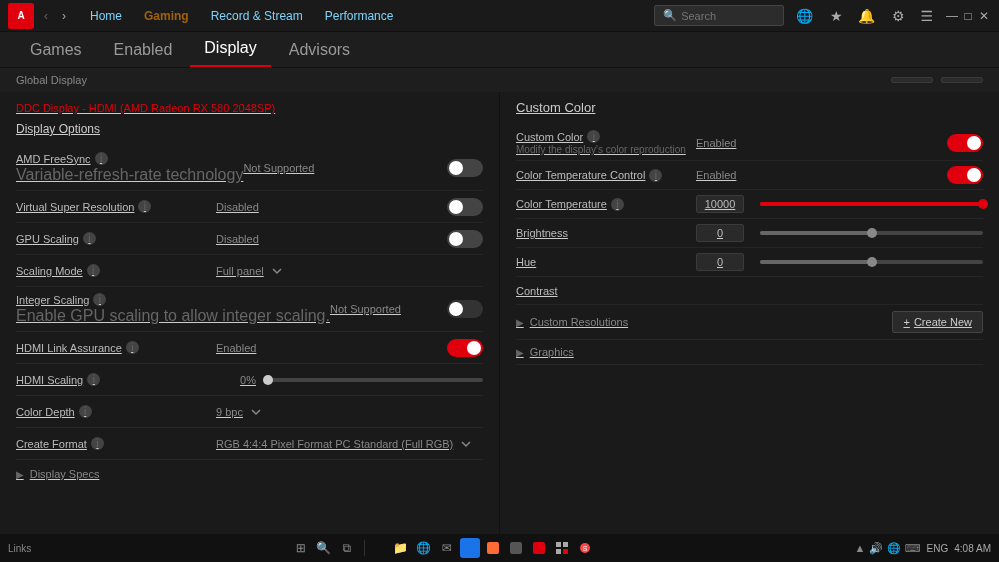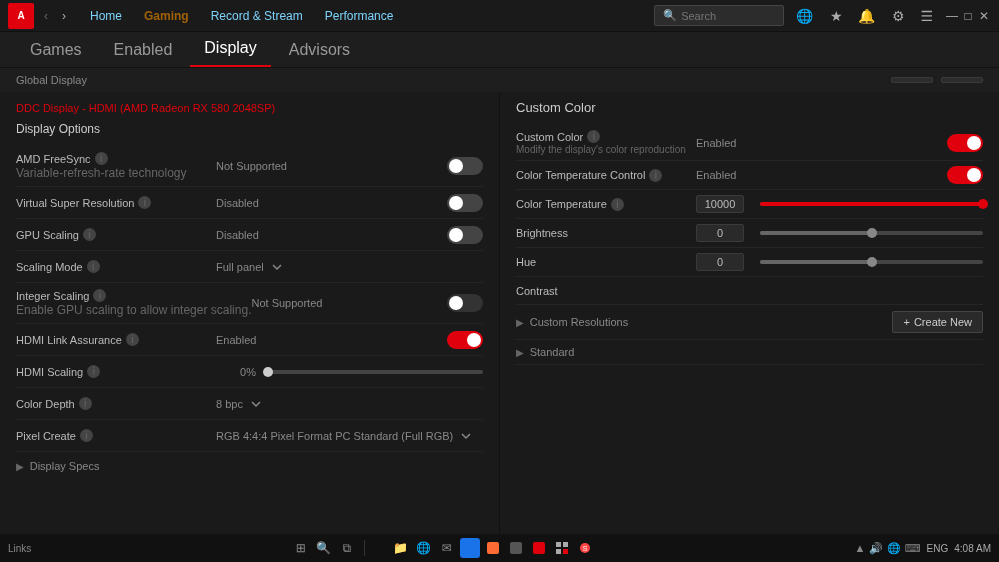--- a/index.html
+++ b/index.html
@@ -126,20 +126,21 @@
     }
     .tab-item.active {
       color: #fff;
       border-bottom: 2px solid #e0000d;
     }
 
     
     .main-content {
       display: flex;
       height: calc(562px - 32px - 36px - 28px);
+      text-decoration: underline;
     }
 
     
     .left-panel {
       width: 500px;
       padding: 8px 16px;
       overflow-y: auto;
       border-right: 1px solid #111;
     }
     .ddc-label {
@@ -165,21 +166,21 @@
     .option-label {
       display: flex;
       align-items: center;
       gap: 4px;
       min-width: 200px;
       font-size: 11px;
       color: #bbb;
     }
     .option-label-sub {
       display: block;
-      font-size: 12px;
+      font-size: 16px;
       color: #666;
       margin-top: 1px;
     }
     .option-label-wrapper {
       min-width: 200px;
     }
     .info-icon {
       color: #666;
       font-size: 10px;
       cursor: pointer;
@@ -631,32 +632,32 @@
 
     <div class="option-row">
       <div class="option-label-wrapper">
         <div class="option-label">
           <span>Color Depth</span>
           <span class="info-icon">i</span>
         </div>
       </div>
       <div class="option-value">
         <div class="dropdown-value">
-          <span>8 bpc</span>
+          <span>9 bpc</span>
           <svg viewBox="0 0 10 6" fill="none">
               <path d="M1 1l4 4 4-4" stroke="#888" stroke-width="1.5"></path>
             </svg>
         </div>
       </div>
     </div>
 
     <div class="option-row">
       <div class="option-label-wrapper">
         <div class="option-label">
-          <span>Pixel Create</span>
+          <span>Create Format</span>
           <span class="info-icon">i</span>
         </div>
       </div>
       <div class="option-value">
         <div class="dropdown-value">
           <span>RGB 4:4:4 Pixel Format PC Standard (Full RGB)</span>
           <svg viewBox="0 0 10 6" fill="none">
               <path d="M1 1l4 4 4-4" stroke="#888" stroke-width="1.5"></path>
             </svg>
         </div>
@@ -764,21 +765,21 @@
       <div style="margin-left:auto;">
         <button class="create-new-btn">
           <span>+</span>
           <span>Create New</span>
         </button>
       </div>
     </div>
 
     <div class="expand-cc-row">
       <span class="expand-icon">▶</span>
-      <span>Standard</span>
+      <span>Graphics</span>
     </div>
 
   </div>
 </div>
 
 <div class="taskbar">
   <div class="taskbar-left">
     <span>Links</span>
   </div>
   <div class="taskbar-center">

